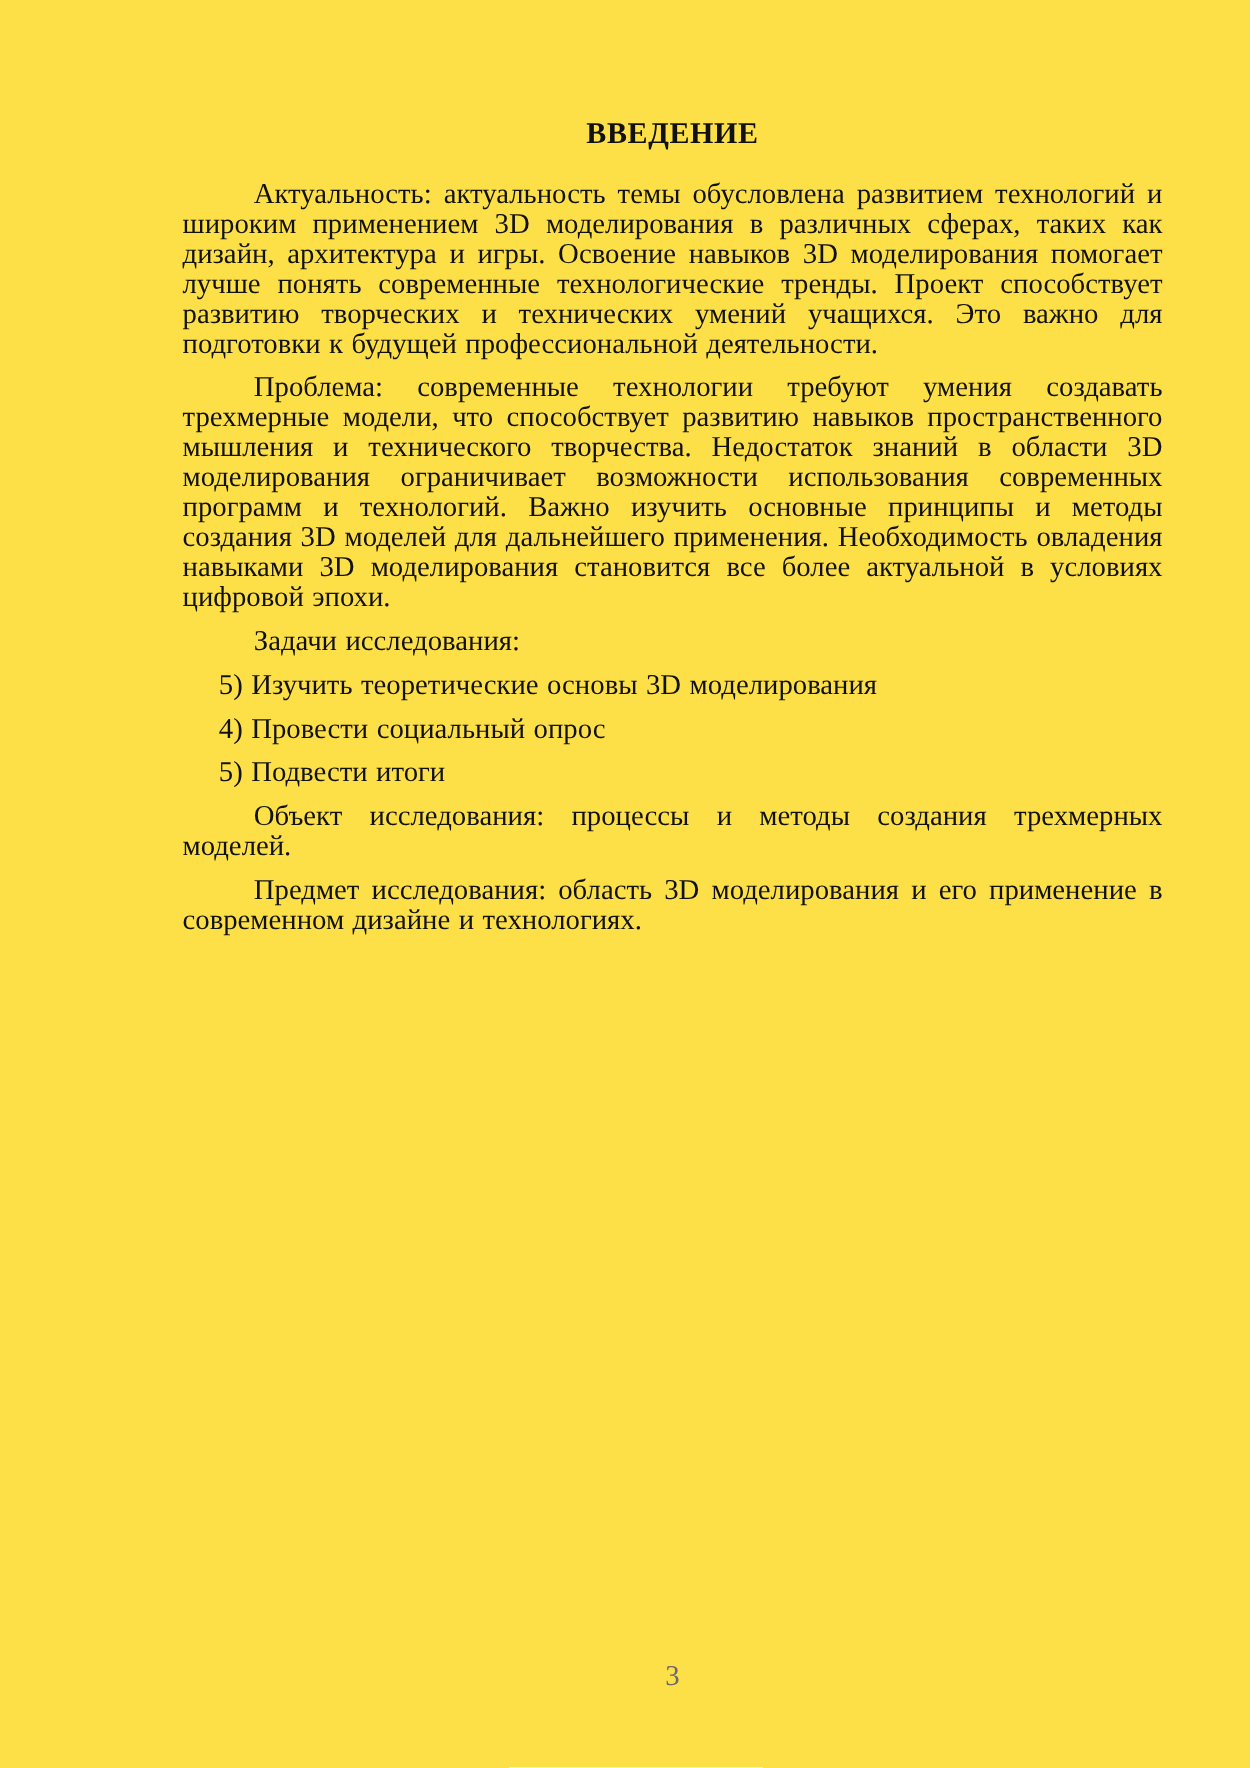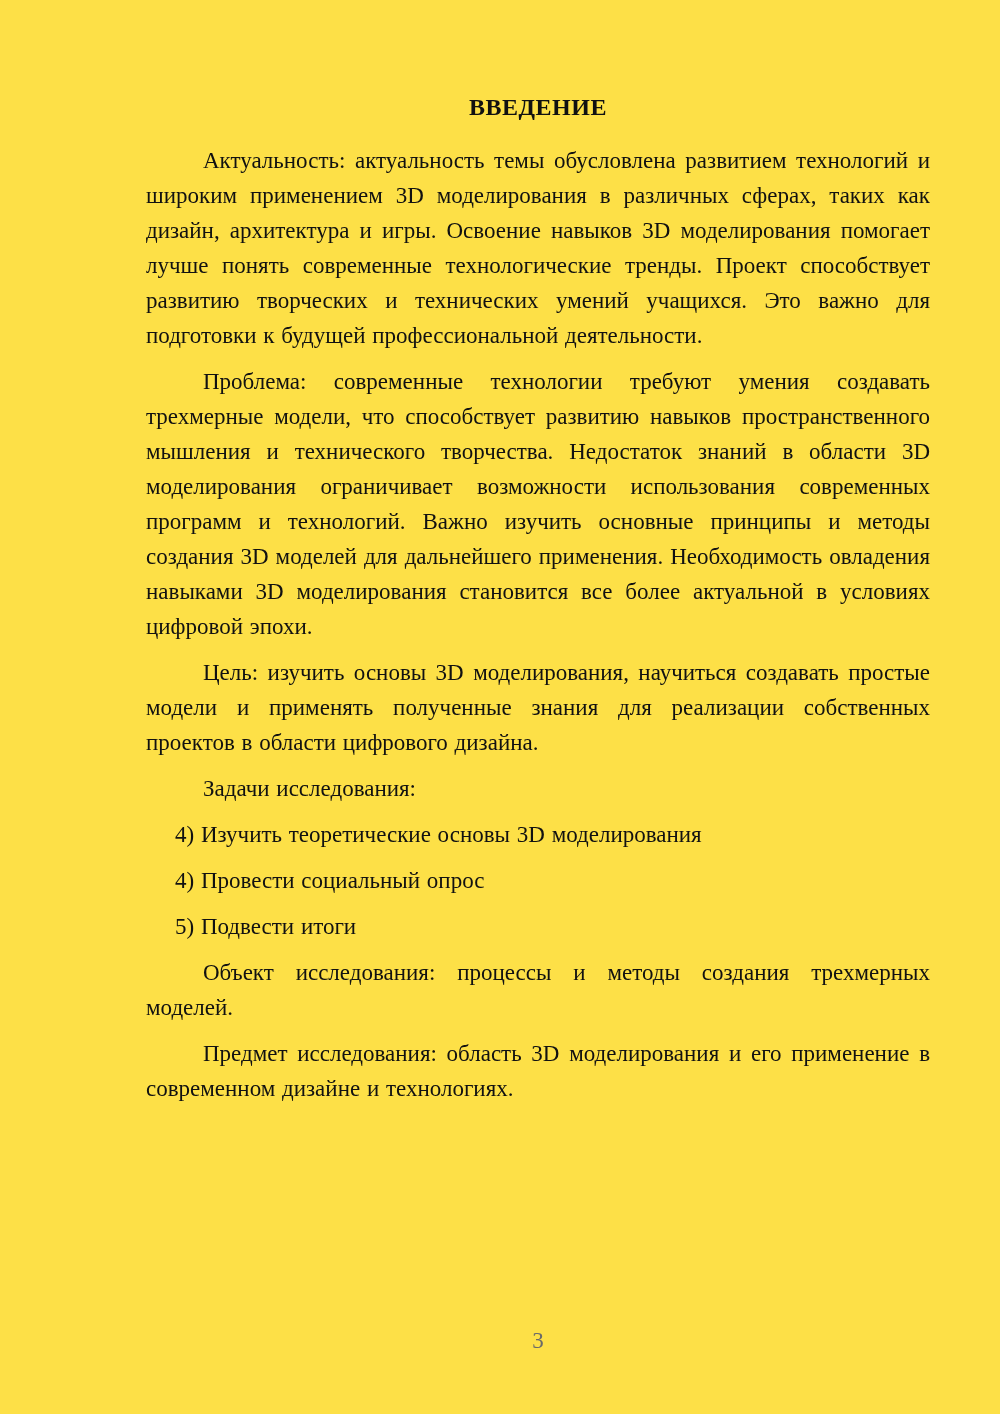--- a/index.html
+++ b/index.html
@@ -25,21 +25,21 @@
   .doc-title {
     font-size: 24px;
     line-height: 30px;
     font-weight: bold;
     text-align: center;
     letter-spacing: 0.5px;
     margin: 0 0 21px 0;
   }
   .para {
     font-size: 23px;
-    line-height: 35px;
+    line-height: 24px;
     text-align: justify;
     text-indent: 57px;
     margin: 0 0 11px 0;
     word-spacing: 1px;
   }
   .task {
     text-indent: 29px;
   }
   .page-number {
     position: absolute;
@@ -56,25 +56,24 @@
 <body>
 
 <div class="page">
   <div class="content">
     <h1 class="doc-title">ВВЕДЕНИЕ</h1>
 
     <p class="para">Актуальность: актуальность темы обусловлена развитием технологий и широким применением 3D моделирования в различных сферах, таких как дизайн, архитектура и игры. Освоение навыков 3D моделирования помогает лучше понять современные технологические тренды. Проект способствует развитию творческих и технических умений учащихся. Это важно для подготовки к будущей профессиональной деятельности.</p>
 
     <p class="para">Проблема: современные технологии требуют умения создавать трехмерные модели, что способствует развитию навыков пространственного мышления и технического творчества. Недостаток знаний в области 3D моделирования ограничивает возможности использования современных программ и технологий. Важно изучить основные принципы и методы создания 3D моделей для дальнейшего применения. Необходимость овладения навыками 3D моделирования становится все более актуальной в условиях цифровой эпохи.</p>
 
-    <p class="para">Цель: изучить основы 3D моделирования, научиться создавать простые модели и применять полученные знания для реализации собственных проектов в области цифрового дизайна.</p>
 
     <p class="para">Задачи исследования:</p>
 
-    <p class="para task">4) Изучить теоретические основы 3D моделирования</p>
+    <p class="para task">5) Изучить теоретические основы 3D моделирования</p>
 
 
 
     <p class="para task">4) Провести социальный опрос</p>
 
     <p class="para task">5) Подвести итоги</p>
 
     <p class="para">Объект исследования: процессы и методы создания трехмерных моделей.</p>
 
     <p class="para">Предмет исследования: область 3D моделирования и его применение в современном дизайне и технологиях.</p>

